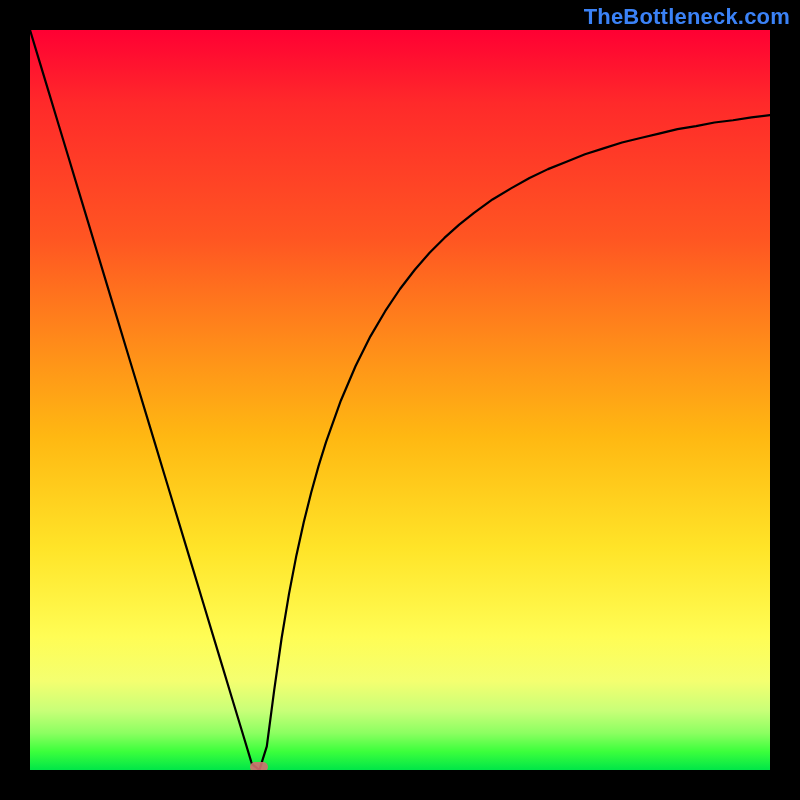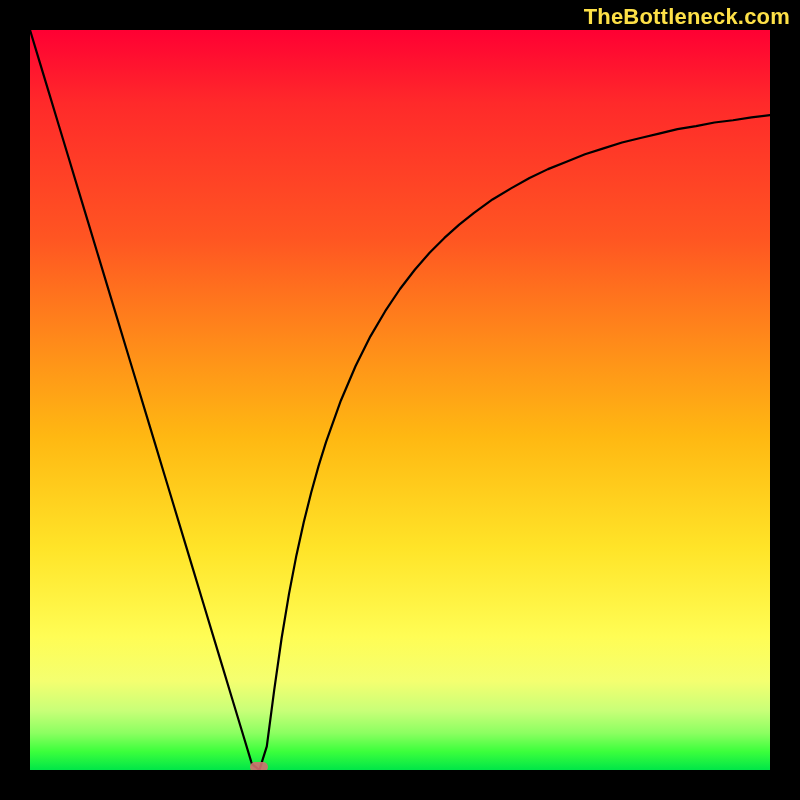--- a/index.html
+++ b/index.html
@@ -56,21 +56,21 @@
     stroke-linecap: round;
     stroke-linejoin: round;
   }
   .watermark {
     position: absolute;
     top: 4px;
     right: 10px;
     font-family: Arial, Helvetica, sans-serif;
     font-size: 22px;
     font-weight: 600;
-    color: #fde047;
+    color: #3b82f6;
     letter-spacing: 0.2px;
   }
   .min-marker {
     position: absolute;
     width: 18px;
     height: 10px;
     border-radius: 5px;
     background: #d07070;
     opacity: 0.9;
     transform: translate(-50%, -50%);

